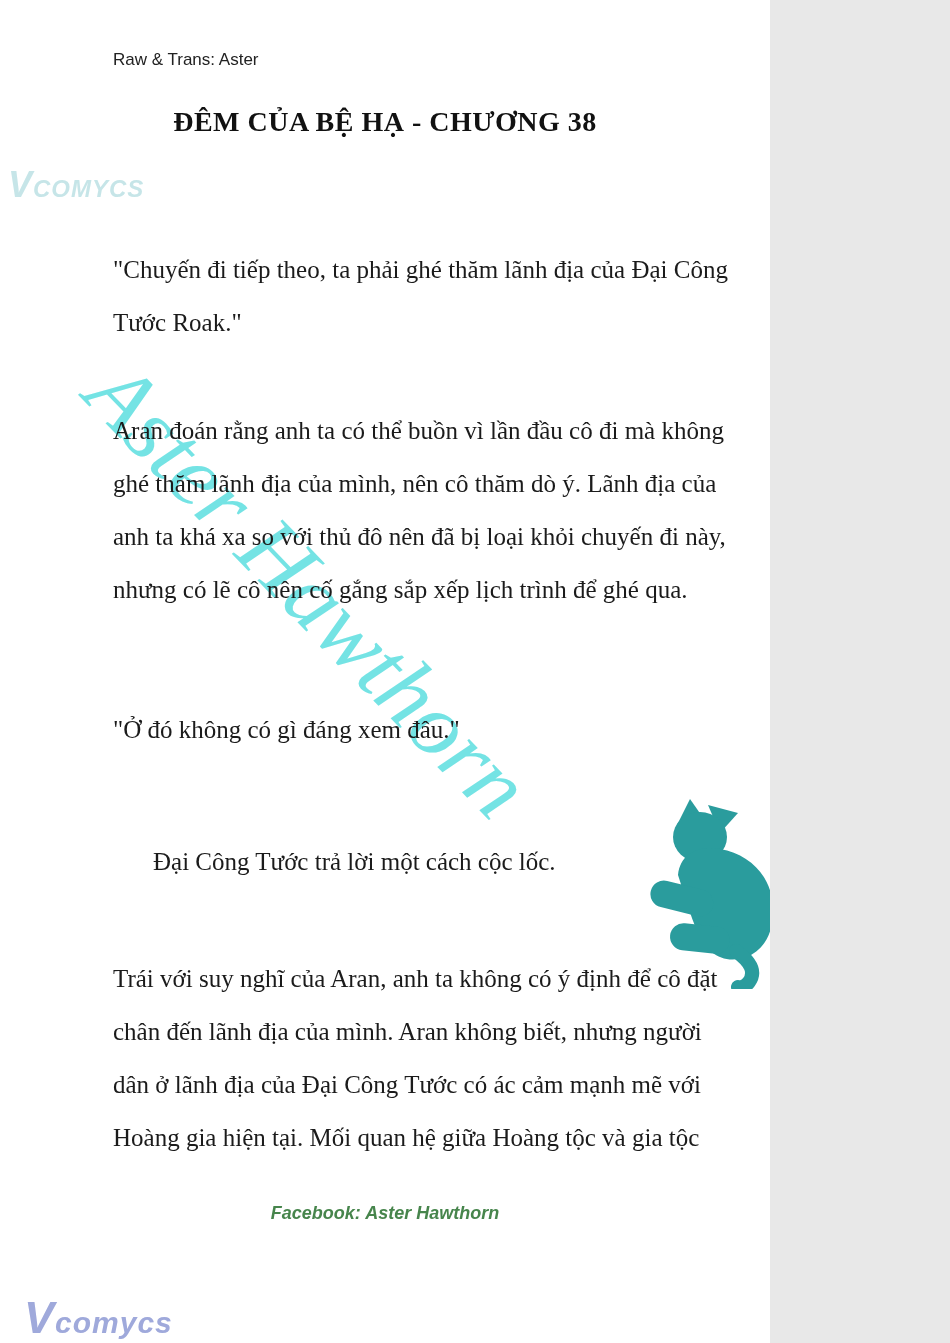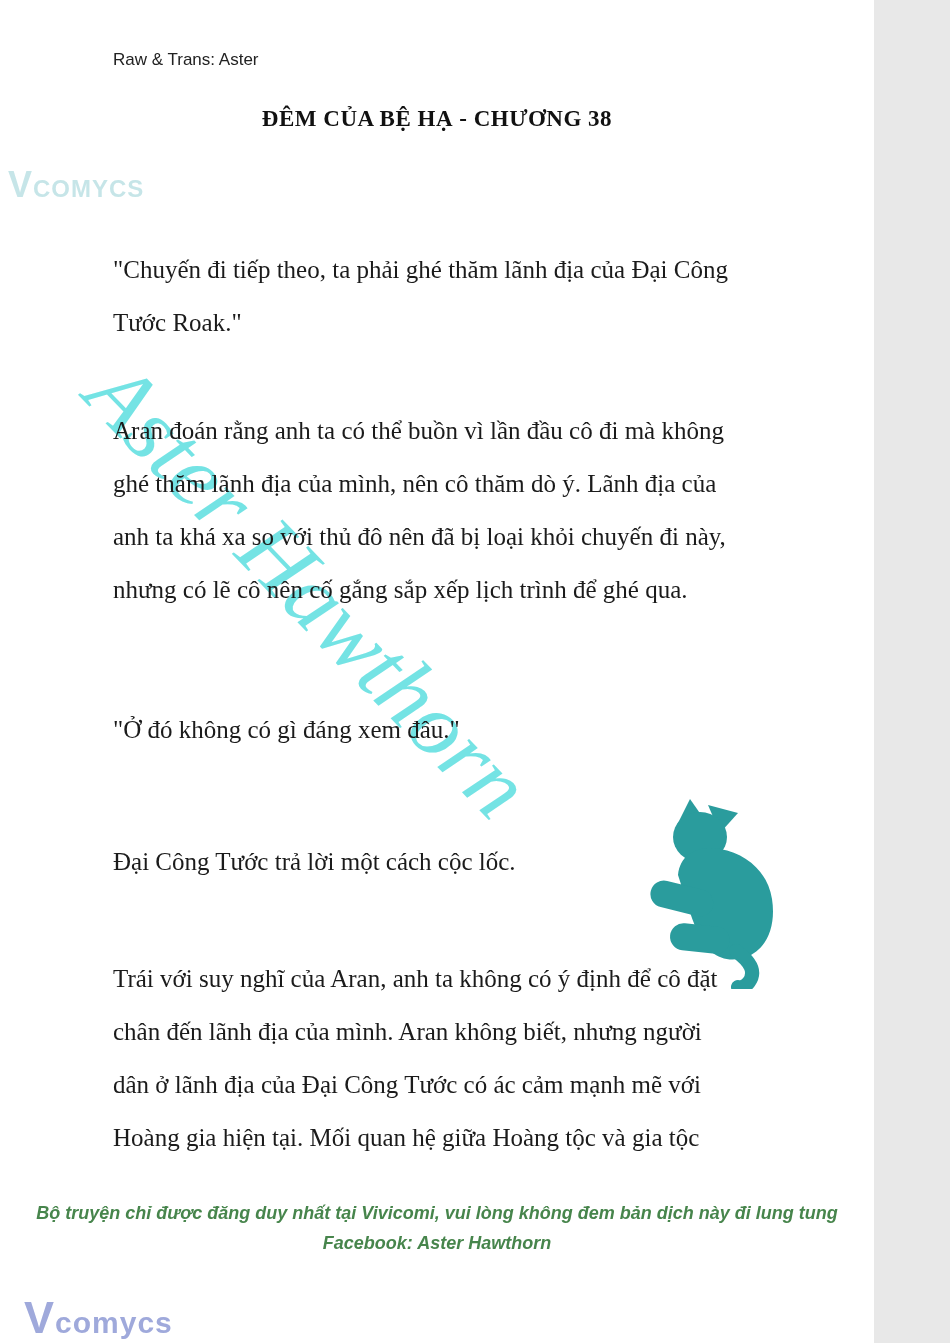--- a/index.html
+++ b/index.html
@@ -7,45 +7,45 @@
     --cat:#2A9C9D;
     --footer-green:#47854C;
     --logo-top:#A9D8DC;
     --logo-bottom:#9FA9DB;
     --ink:#1b1b1b;
   }
   *{margin:0;padding:0;box-sizing:border-box;}
   html,body{background:#e8e8e8;}
   .page{
     position:relative;
-    width:874px;height:1343px;
+    width:770px;height:1343px;
     background:#ffffff;
     overflow:hidden;
     font-family:"Liberation Serif", serif;
     color:var(--ink);
   }
   .credit{
     position:absolute;left:113px;top:50px;
     font-family:"Liberation Sans", sans-serif;
     font-size:17px;color:#222;
   }
   .title{
     position:absolute;left:0;top:106px;width:100%;
     text-align:center;
     font-family:"Liberation Serif", serif;
-    font-weight:bold;font-size:23px;color:#111;
+    font-weight:bold;font-size:28px;color:#111;
     letter-spacing:0.5px;
   }
   .body-text p{
     position:absolute;left:113px;width:730px;
     font-size:25px;line-height:53px;
     white-space:pre-line;
     z-index:3;
   }
-  .p1{top:243px;} .p2{top:404px;} .p3{top:703px;} .p4{top:835px;} .p5{top:952px;}
+  .p1{top:243px;} .p2{top:404px;} .p3{top:703px;} .p4{top:835px;margin-left:40px;} .p5{top:952px;}
   .watermark{
     position:absolute;left:142px;top:340px;
     transform:rotate(46deg);transform-origin:left top;
     font-family:"Liberation Serif", serif;
     font-style:italic;
     font-size:92px;
     color:var(--watermark);
     white-space:nowrap;
     z-index:1;
     pointer-events:none;
@@ -60,21 +60,21 @@
     text-align:center;
     font-family:"Liberation Sans", sans-serif;
     font-weight:bold;font-style:italic;
     font-size:18px;line-height:30px;
     color:var(--footer-green);
     z-index:3;
   }
   .logo{
     position:absolute;
     font-family:"Liberation Sans", sans-serif;
-    font-weight:bold;
+    font-weight:bold;font-style:italic;
     letter-spacing:1px;
     z-index:1;
   }
   .logo::first-letter{font-size:1.5em;}
   .logo-top{
     left:8px;top:164px;
     font-size:24px;color:var(--logo-top);
     opacity:0.65;
   }
   .logo-bottom{
@@ -121,19 +121,18 @@
     <path d="M 28 78 C 30 56 50 48 70 52 C 98 57 118 76 122 102 C 126 128 118 152 96 160 C 74 168 56 156 48 136 C 40 118 34 96 28 78 Z" fill="#2A9C9D"></path>
 
     <rect x="0" y="88" width="64" height="27" rx="13.5" transform="rotate(14 32 101)" fill="#2A9C9D"></rect>
 
     <rect x="20" y="128" width="60" height="27" rx="13.5" transform="rotate(6 50 141)" fill="#2A9C9D"></rect>
 
     <path d="M 86 154 C 101 165 106 175 99 185 C 96 189 92 191 88 190" fill="none" stroke="#2A9C9D" stroke-width="14" stroke-linecap="round"></path>
   </svg>
 
   <div class="footer">
-    <div>Bộ truyện chỉ được đăng duy nhất tại Vivicomi, vui lòng không đem bản dịch này đi lung tung</div>
     <div>Facebook: Aster Hawthorn</div>
   </div>
 
   <div class="logo logo-bottom">Vcomycs</div>
 
 </div>
 
 </body></html>

